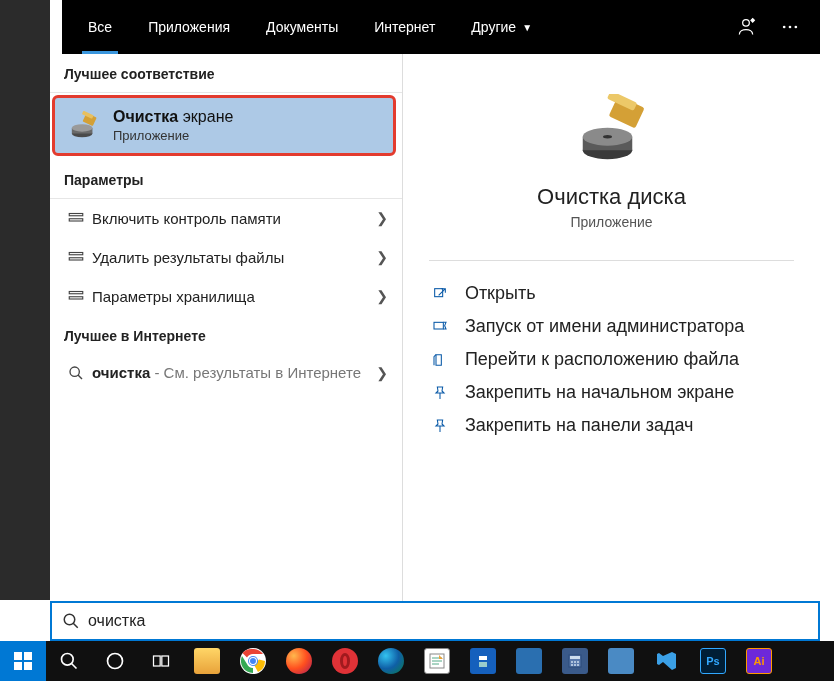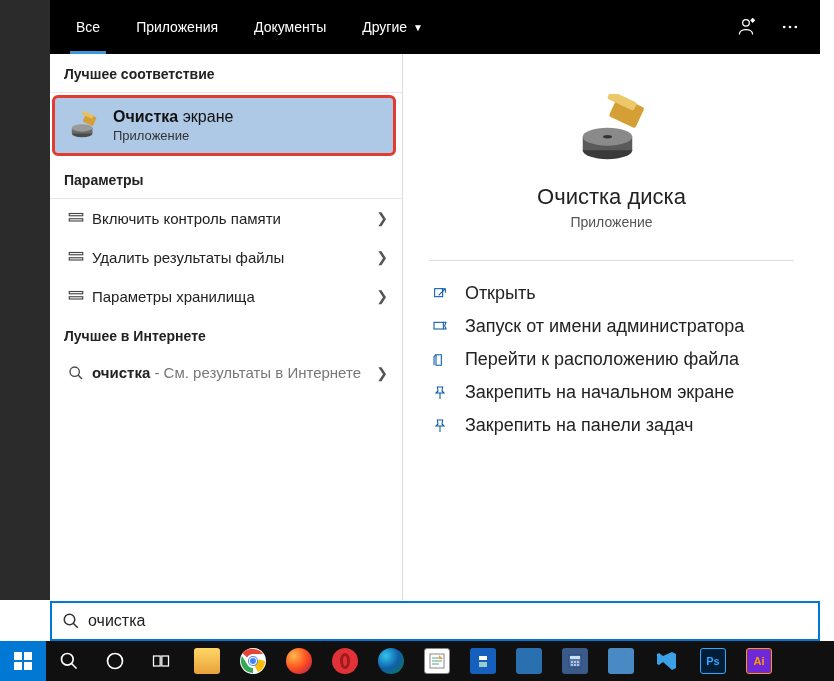--- a/index.html
+++ b/index.html
@@ -1,20 +1,20 @@
 <!DOCTYPE html>
 <html><head>
 <meta charset="utf-8">
 <style>
 * { margin: 0; padding: 0; box-sizing: border-box; font-family: "Segoe UI", Arial, sans-serif; }
 body { background: #fff; width: 834px; height: 681px; overflow: hidden; position: relative; }
 
 .search-panel { position: absolute; left: 50px; top: 0; width: 770px; height: 640px; background: #fff; display: flex; flex-direction: column; }
 
-.top-tabs { background: #000; height: 54px; display: flex; align-items: center; padding: 0 8px; color: #fff; font-size: 14px; }
+.top-tabs { background: #000; height: 54px; display: flex; align-items: center; padding: 0 8px; color: #fff; font-size: 14px; margin-left: 12px; }
 .tab { padding: 0 18px; height: 100%; display: flex; align-items: center; cursor: pointer; position: relative; }
 .tab.active::after { content: ""; position: absolute; left: 12px; right: 12px; bottom: 0; height: 3px; background: #3a96dd; }
 .top-spacer { flex: 1; }
 .top-icon { width: 44px; height: 44px; display: flex; align-items: center; justify-content: center; cursor: pointer; color: #fff; font-size: 18px; }
 
 .content { flex: 1; display: flex; overflow: hidden; }
 .left-col { width: 352px; border-right: 0; display: flex; flex-direction: column; }
 .right-col { flex: 1; border-left: 1px solid #ddd; padding: 30px 10px 10px; display: flex; flex-direction: column; align-items: center; }
 
 .section-header { font-size: 14px; font-weight: 600; padding: 12px 14px 10px; color: #222; border-bottom: 1px solid #e6e6e6; }
@@ -63,20 +63,23 @@
 
   <div class="top-tabs">
     <div class="tab active">
         <span>Все</span>
       </div>
     <div class="tab">
         <span>Приложения</span>
       </div>
     <div class="tab">
         <span>Документы</span>
+      </div>
+    <div class="tab">
+        <span>Интернет</span>
       </div>
     <div class="tab">
         <span>Другие</span>
         <span style="margin-left:6px;font-size:10px">▼</span>
       </div>
     <div class="top-spacer"></div>
     <div class="top-icon">
       <svg width="20" height="20" viewBox="0 0 24 24" fill="none" stroke="#fff" stroke-width="1.5">
           <circle cx="12" cy="7" r="4"></circle>
           <path d="M4 21c0-4 4-6 8-6s8 2 8 6"></path>

